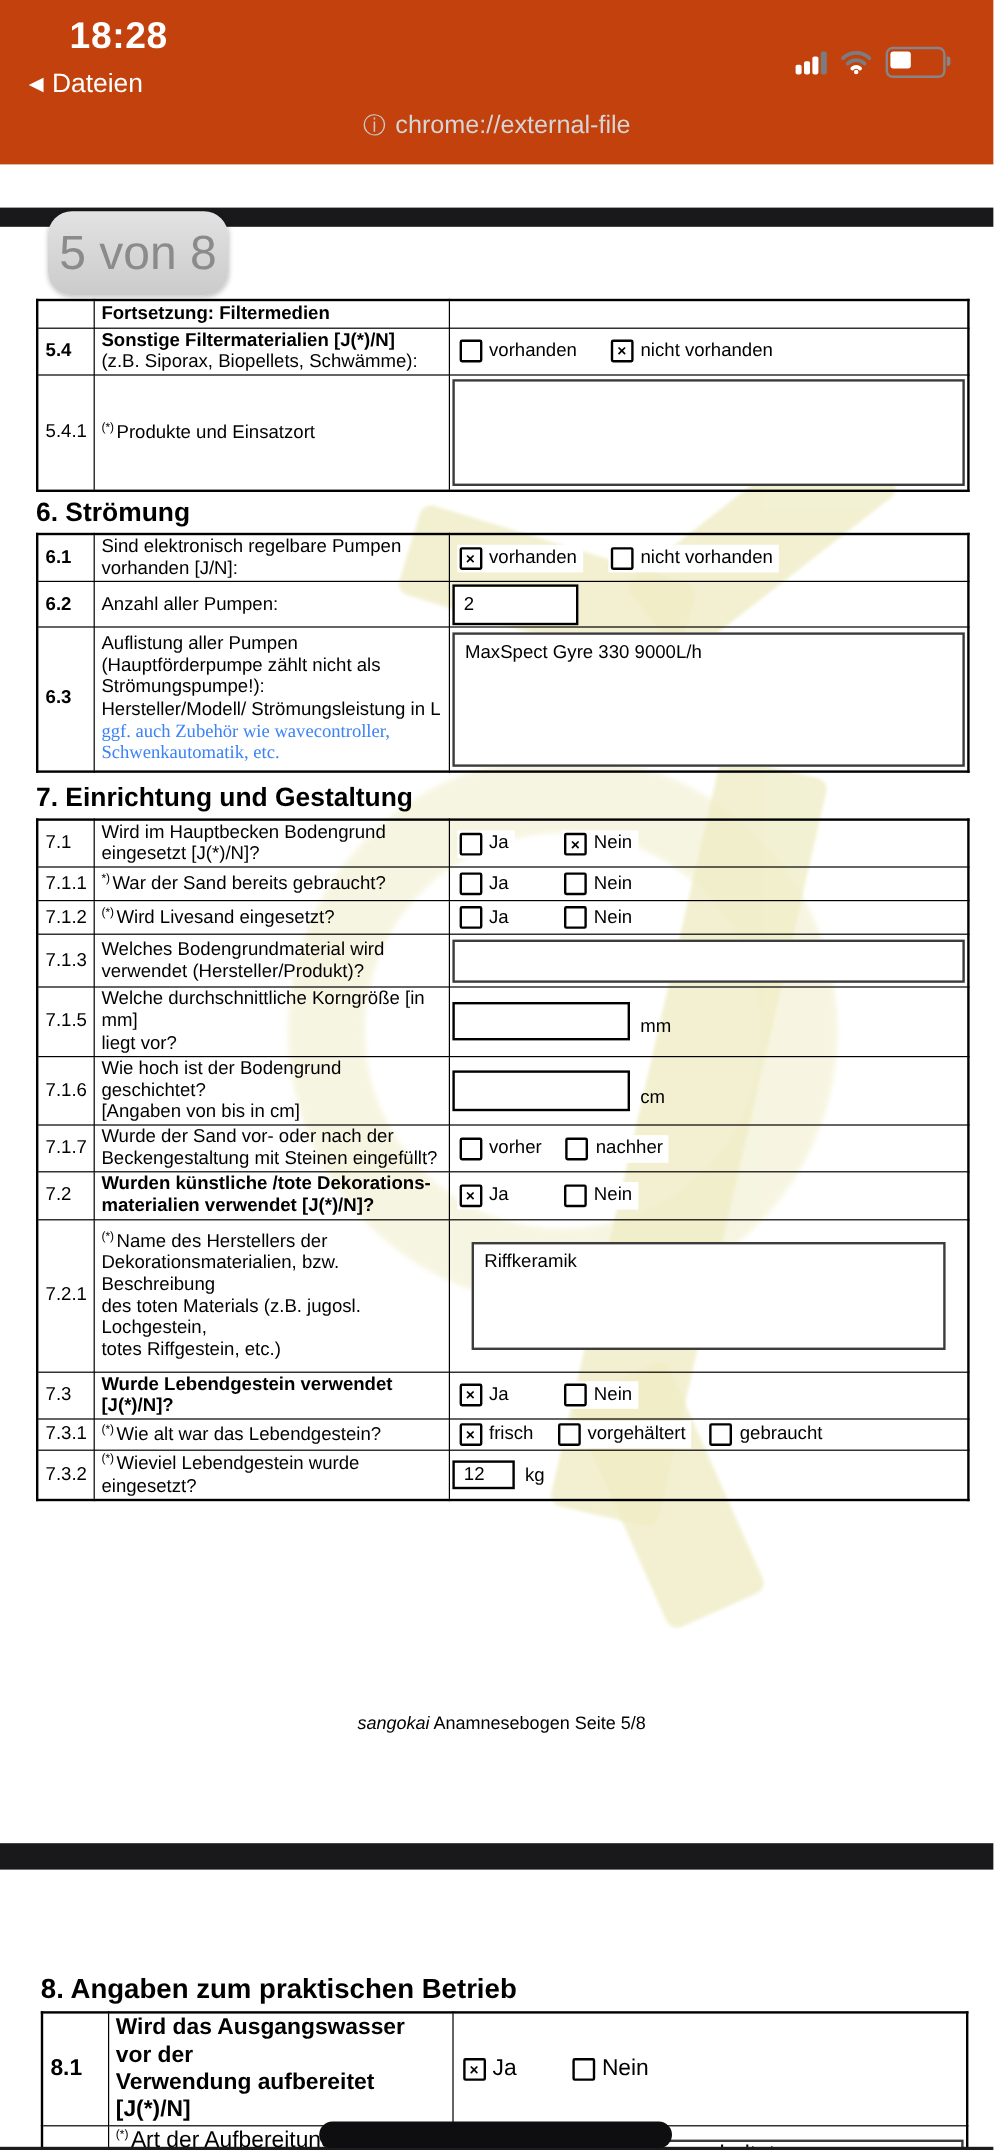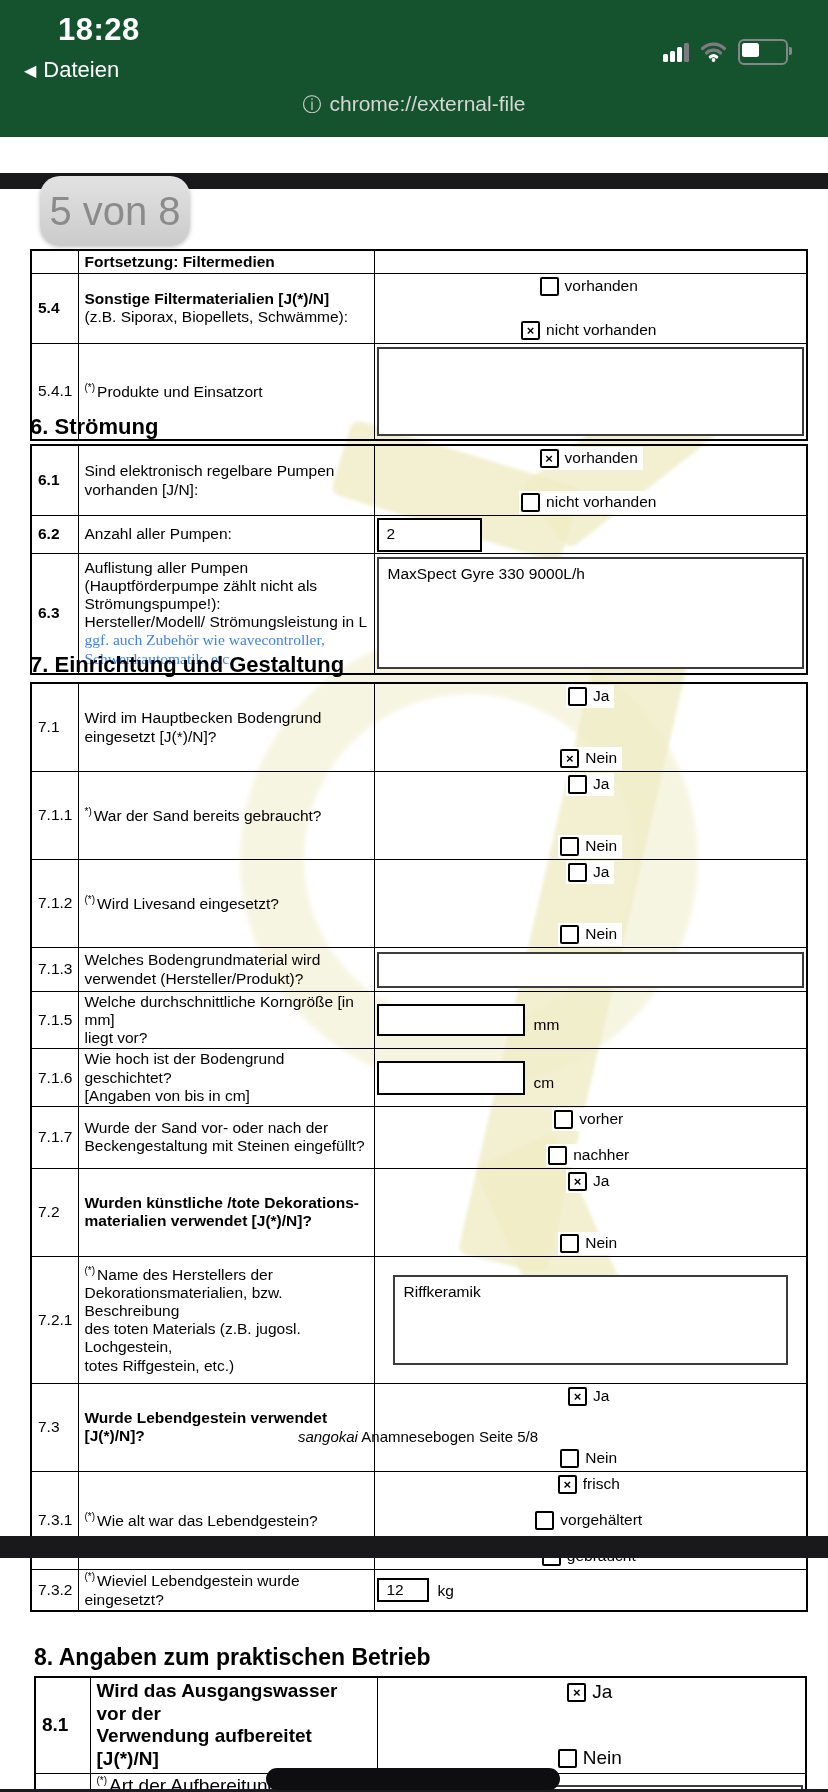--- a/index.html
+++ b/index.html
@@ -1,21 +1,21 @@
 <!DOCTYPE html>
 <html><head>
 <meta charset="utf-8">
 <style>
   html,body{margin:0;padding:0;}
   body{
     width:828px;height:1792px;position:relative;overflow:hidden;
     background:#ffffff;font-family:"Liberation Sans",sans-serif;color:#000;
   }
   
-  .statusbar{position:absolute;left:0;top:0;width:828px;height:137px;background:#14532d;z-index:10;}
+  .statusbar{position:absolute;left:0;top:0;width:828px;height:137px;background:#c2410c;z-index:10;}
   .sb-time{position:absolute;left:58px;top:12px;font-size:31px;font-weight:bold;color:#fff;letter-spacing:.5px;}
   .sb-back{position:absolute;left:24px;top:57px;color:#fff;font-size:22px;display:flex;align-items:center;}
   .sb-back .tri{font-size:16px;margin-right:7px;}
   .sb-url{position:absolute;left:0;top:92px;width:828px;text-align:center;color:#d6d6d6;font-size:21px;}
   .sb-url .info{font-size:19px;margin-right:8px;color:#c9c9c9;}
   .sb-icons{position:absolute;right:40px;top:40px;display:flex;align-items:center;gap:11px;height:24px;}
   .sig{display:flex;align-items:flex-end;gap:2px;height:20px;}
   .sig i{display:inline-block;width:5px;border-radius:1.5px;background:#fff;}
   .sig .s1{height:8px;} .sig .s2{height:11px;} .sig .s3{height:15px;}
   .sig .s4{height:19px;background:#7c7c80;}
@@ -47,21 +47,21 @@
   table.ft td{border:1px solid #000;padding:1px 6px;font-size:15.5px;line-height:1.17;vertical-align:middle;overflow:hidden;}
   table.ft8{left:34px;width:771px;}
   table.ft8 td{font-size:19px;line-height:1.2;}
   td.num{padding-left:7px;}
   .numb{font-weight:bold;}
   .lbl{white-space:pre-line;}
   .b{font-weight:bold;}
   .red{color:#3b82f6;font-family:Liberation Serif, serif;}
   .sup{font-size:10px;vertical-align:super;margin-right:2px;}
   td.ans{padding-left:8px;}
-  .optrow{display:flex;align-items:center;gap:39px;flex-direction:column;}
+  .optrow{display:flex;align-items:center;gap:39px;}
   .optrow.mid{gap:21px;}
   .optrow.tight{gap:13px;}
   .opt{display:inline-flex;align-items:center;background:#fff;padding:2px 5px 2px 2px;}
   .cb{flex:0 0 auto;width:15px;height:15px;border:2px solid #000;border-radius:2px;background:#fff;
     font-size:13px;font-weight:bold;line-height:15px;text-align:center;color:#000;}
   .optl{margin-left:6px;}
   .ibox{display:inline-flex;align-items:center;border:2px solid #000;background:#fff;padding:0 8px;box-sizing:border-box;}
   .unit{margin-left:9px;align-self:flex-end;margin-bottom:2px;}
   .ansflex{display:flex;align-items:stretch;}
   .tbox{border:2px solid #3c3c3c;background:#fff;box-sizing:border-box;width:calc(100% - 4px);

